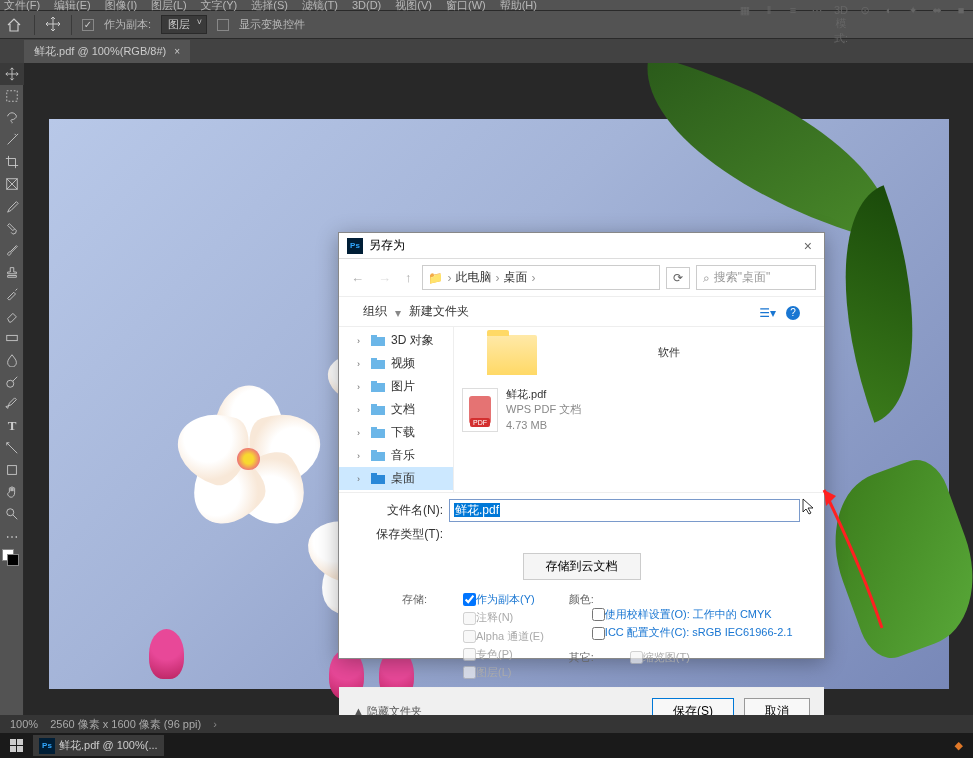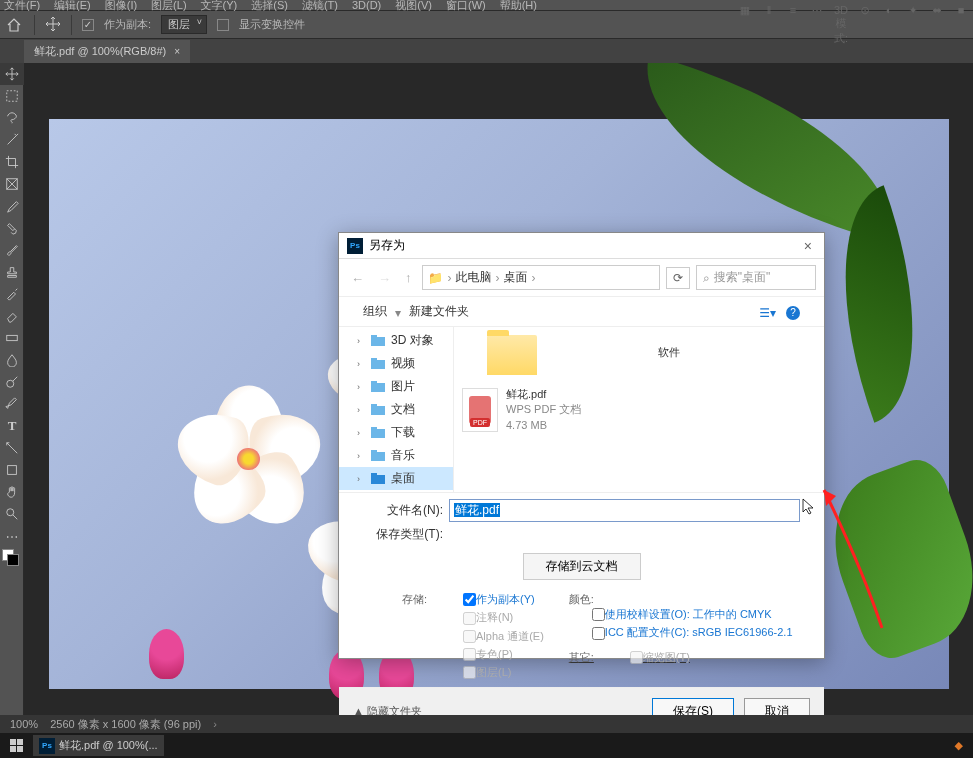--- a/index.html
+++ b/index.html
@@ -488,21 +488,21 @@
           <div class="opt-row">
               <input type="checkbox" style="">
               <a>使用校样设置(O): 工作中的 CMYK</a>
             </div>
           <div class="opt-row">
               <input type="checkbox" style="">
               <a>ICC 配置文件(C): sRGB IEC61966-2.1</a>
             </div>
         </div>
       </div>
-      <div style="display:flex;margin-top:6px;text-decoration:underline;">
+      <div style="display:flex;margin-top:6px;">
         <div class="section-label">其它:</div>
         <div class="col">
           <div class="opt-row">
               <input type="checkbox" disabled="" style="">
               <span style="color:#aaa;">缩览图(T)</span>
             </div>
         </div>
       </div>
     </div>
   </div>

